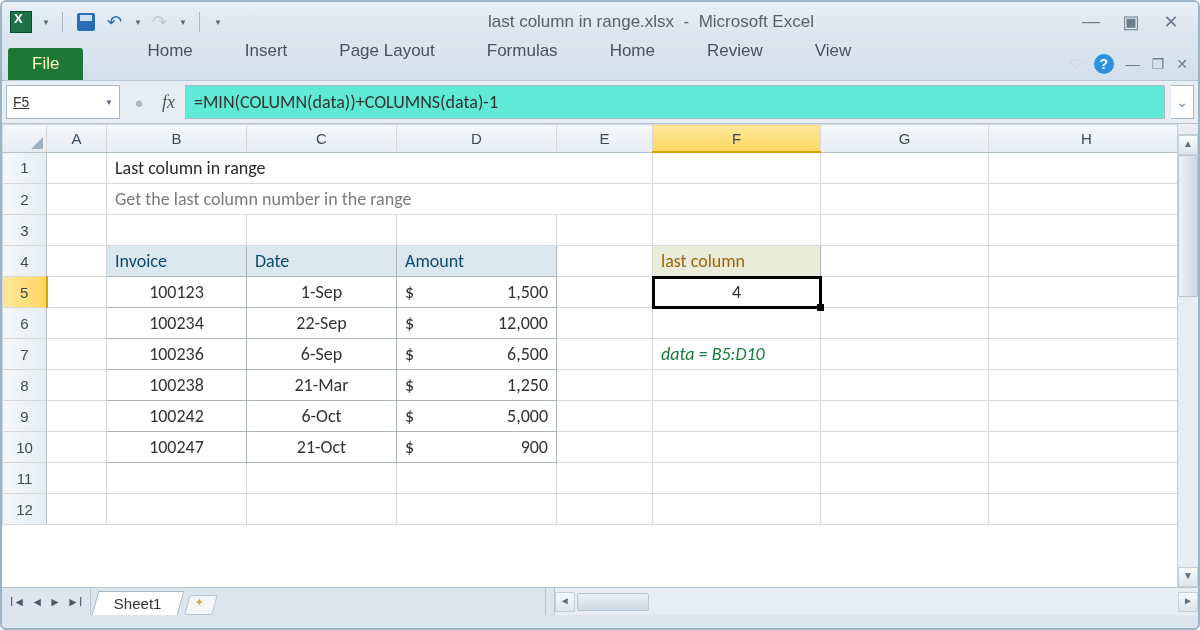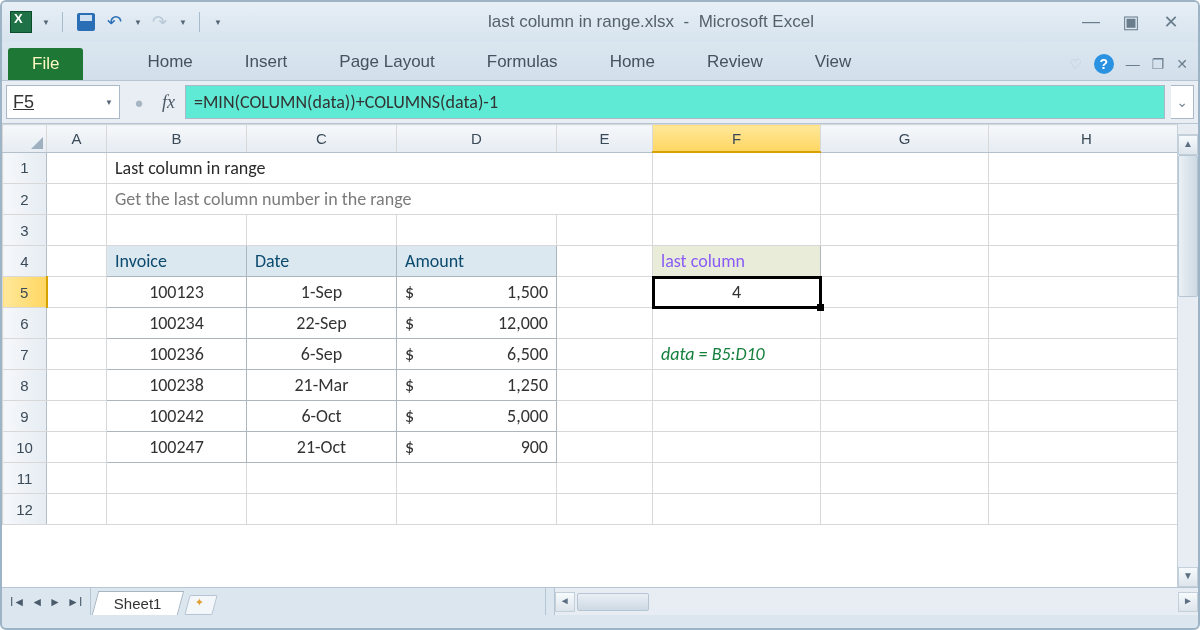--- a/index.html
+++ b/index.html
@@ -114,21 +114,21 @@
   background: #1e7735;
   color: #fef9c3;
   padding: 6px 24px 6px 24px;
   font-size: 17px;
   border-top-left-radius: 3px;
   border-top-right-radius: 3px;
   margin-right: 38px;
   margin-bottom: 0;
 }
 .ribbon-tab {
-  padding: 6px 26px 8px;
+  padding: 6px 26px 19px;
   font-size: 17px;
   color: #46535e;
 }
 .ribbon-right {
   margin-left: auto;
   display: flex;
   align-items: center;
   gap: 12px;
   padding-right: 10px;
   padding-bottom: 6px;
@@ -157,21 +157,21 @@
 }
 .name-box {
   width: 100px;
   background: #fff;
   border: 1px solid #aab9c7;
   display: flex;
   align-items: center;
   padding: 0 6px;
   font-family: "Segoe UI", sans-serif;
 }
-.name-box .nb-text { flex: 1; font-size: 18px; text-decoration: underline; }
+.name-box .nb-text { flex: 1; font-size: 14px; text-decoration: underline; }
 .name-box .nb-tri { font-size: 8px; color: #567; }
 .fb-btn {
   width: 26px;
   display: flex;
   align-items: center;
   justify-content: center;
   color: #a7b5c2;
   font-size: 15px;
 }
 .fx-label {
@@ -287,21 +287,21 @@
   font-size: 18px;
 }
 .hdr {
   background: #dbe8f0 !important;
   font-weight: bold;
   color: #0c4a6e;
   border: 1px solid #aeb6bd !important;
 }
 .hdr2 {
   background: #e9ecd8 !important;
-  color: #8b5cf6;
+  color: #a16207;
   border: 1px solid #aeb6bd !important;
 }
 .tbl {
   border: 1px solid #aeb6bd !important;
 }
 .num { text-align: center; }
 .amt { display: flex; justify-content: space-between; }
 .note {
   font-style: italic;
   color: #15803d;

